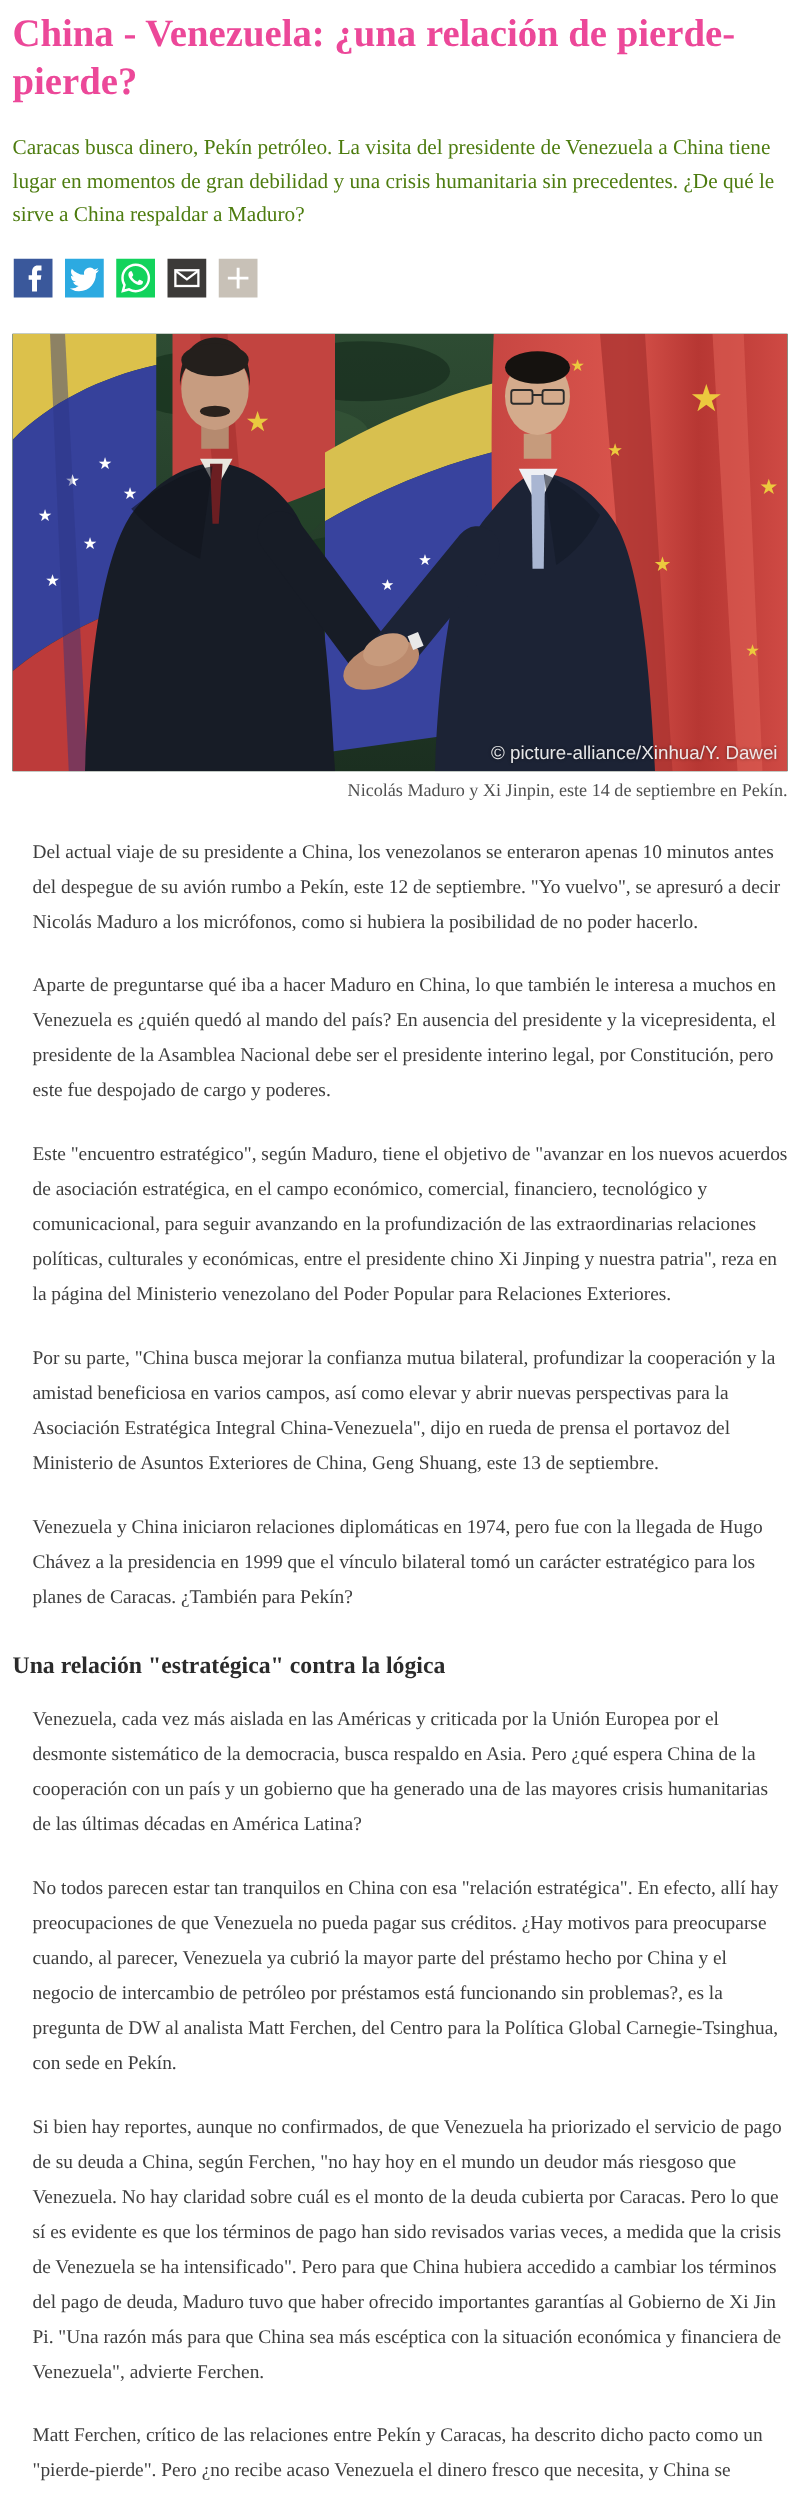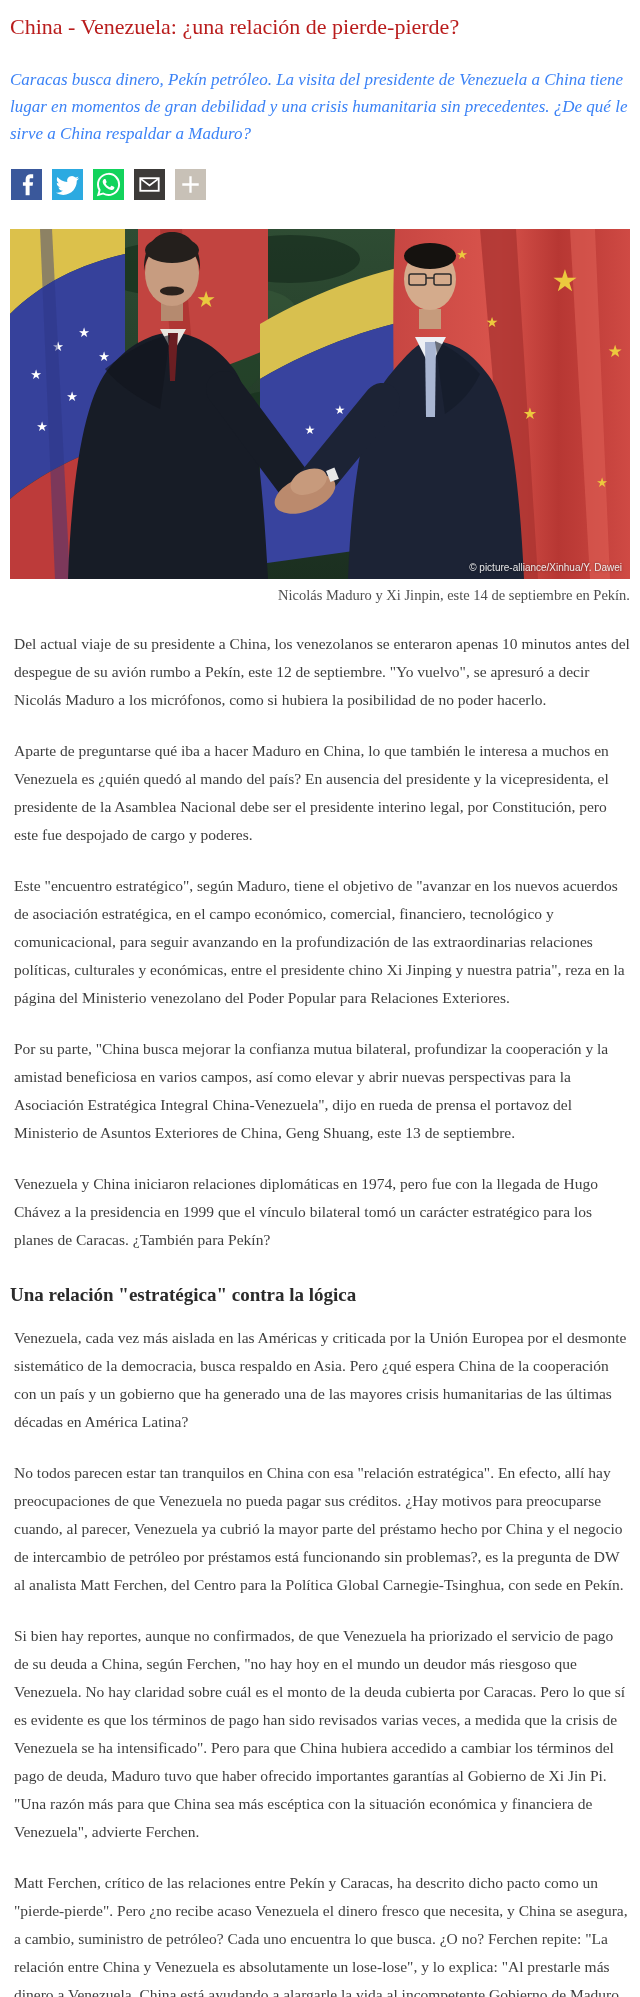--- a/index.html
+++ b/index.html
@@ -1,29 +1,29 @@
 <!DOCTYPE html>
 <html lang="es"><head>
 <meta charset="utf-8">
 <style>
   html,body{margin:0;padding:0;background:#ffffff;}
   body{width:640px;font-family:"Liberation Serif","DejaVu Serif",serif;color:#3e3e3e;}
   .page{width:640px;box-sizing:border-box;padding:6px 10px 28px 10px;}
-  h1.title{font-family:"Liberation Serif","DejaVu Serif",serif;font-weight:400;font-size:22px;line-height:38px;color:#b91c1c;margin:2px 0 0 0;}
-  p.teaser{font-size:17px;line-height:27px;color:#3b82f6;margin:20px 0 16px 0;font-style:italic;}
+  h1.title{font-family:"Liberation Serif","DejaVu Serif",serif;font-weight:700;font-size:31px;line-height:38px;color:#ec4899;margin:2px 0 0 0;}
+  p.teaser{font-size:17px;line-height:27px;color:#4d7c0f;margin:20px 0 16px 0;}
   .share-row{display:flex;gap:10px;margin:22px 0 0 1px;}
   .share-btn{width:31px;height:31px;display:flex;align-items:center;justify-content:center;cursor:pointer;flex:0 0 auto;}
   .share-btn svg{display:block;}
   figure{margin:29px 0 0 0;padding:0;}
   .photo{position:relative;width:620px;height:350px;overflow:hidden;background:#22402a;}
   .photo svg.scene{display:block;}
-  .credit{position:absolute;right:8px;bottom:6px;font-family:"Liberation Sans","DejaVu Sans",sans-serif;font-size:10px;color:#f2f2f2;opacity:.95;text-shadow:0 0 3px rgba(0,0,0,.5);}
+  .credit{position:absolute;right:8px;bottom:6px;font-family:"Liberation Sans","DejaVu Sans",sans-serif;font-size:15px;color:#f2f2f2;opacity:.95;text-shadow:0 0 3px rgba(0,0,0,.5);}
   figcaption{font-size:14.5px;line-height:19px;color:#4f4f4f;margin-top:7px;text-align:right;}
   #article-body{margin-top:25px;}
-  #article-body p{font-size:15.5px;line-height:28px;color:#3e3e3e;margin:0 0 23px 4px;}
+  #article-body p{font-size:15.5px;line-height:28px;color:#3e3e3e;margin:0 0 23px 16px;}
   #article-body h2{font-family:"Liberation Serif","DejaVu Serif",serif;font-size:19px;line-height:24px;font-weight:700;color:#2b2b2b;margin:29px 0 17px 0;}
 </style>
 </head>
 <body>
 
 <div class="page">
 
   <h1 class="title">China - Venezuela: ¿una relación de pierde-pierde?</h1>
 
   <p class="teaser">Caracas busca dinero, Pekín petróleo. La visita del presidente de Venezuela a China tiene lugar en momentos de gran debilidad y una crisis humanitaria sin precedentes. ¿De qué le sirve a China respaldar a Maduro?</p>

